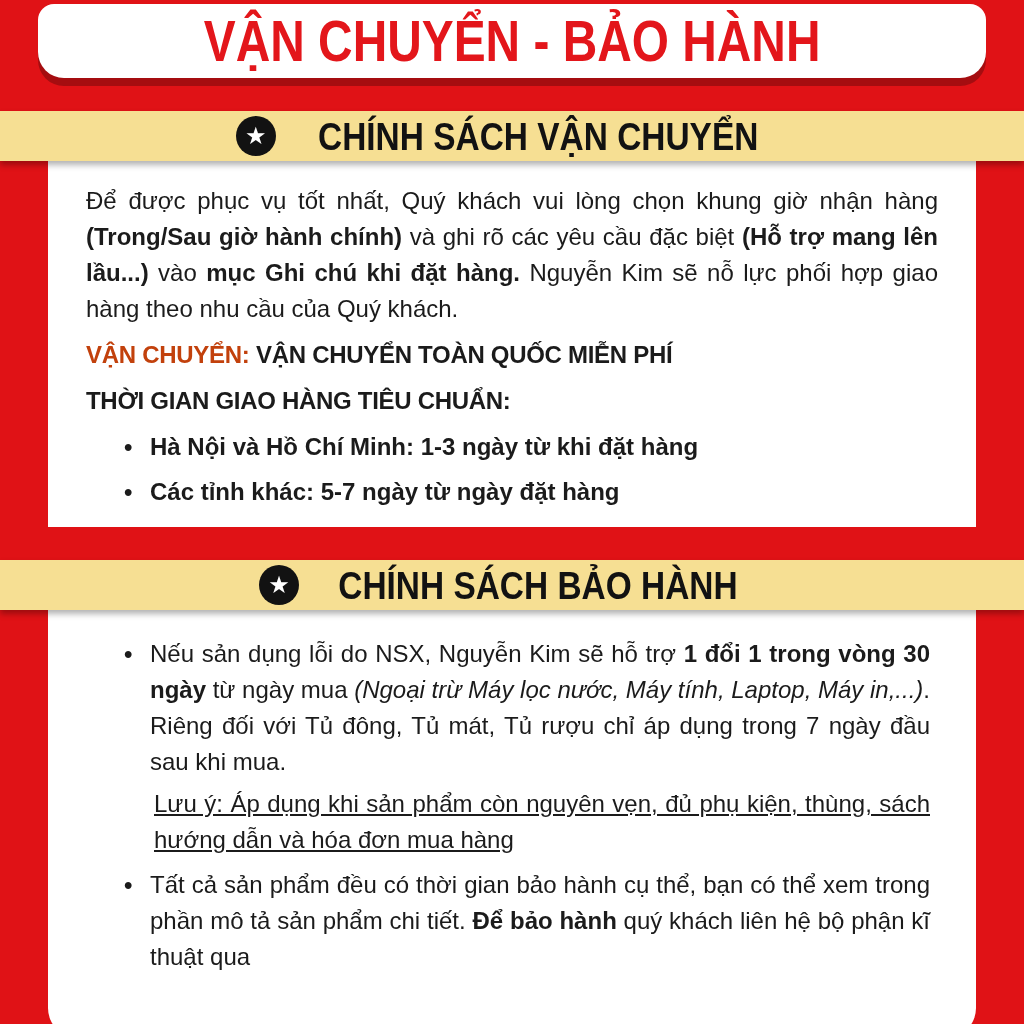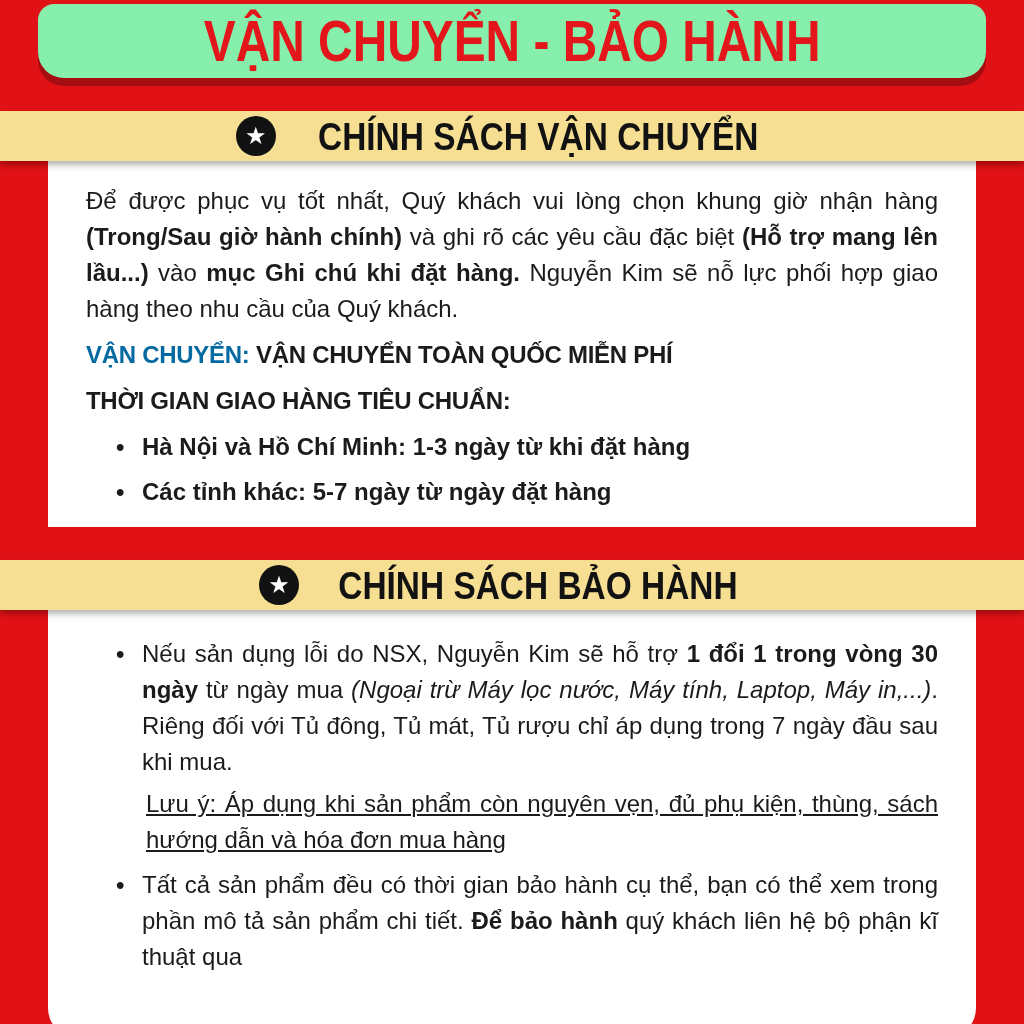--- a/index.html
+++ b/index.html
@@ -5,21 +5,21 @@
   html,body{margin:0;padding:0;}
   body{
     width:1024px;height:1024px;overflow:hidden;
     background:#E01216;
     font-family:"Liberation Sans", sans-serif;
     color:#1b1b1b;
   }
   
   .top-banner{
     margin:4px 38px 0;height:74px;
-    background:#86efac;
+    background:#ffffff;
     border-radius:16px 16px 26px 26px;
     box-shadow:0 8px 0 #A50D10;
     display:flex;align-items:center;justify-content:center;
   }
   .top-title{
     font-size:52px;font-weight:bold;color:#E3161B;
     transform:scaleX(0.92) scaleY(1.1);white-space:nowrap;
   }
   
   .band{
@@ -45,23 +45,23 @@
     font-size:24px;line-height:1.5;
     padding:22px 38px 8px;
     position:relative;z-index:1;
   }
   .card1{min-height:243px;}
   .card2{min-height:400px;border-radius:0 0 30px 30px;padding-bottom:6px;}
   .card p{margin:0 0 10px;}
   .justify{text-align:justify;}
   .b{font-weight:bold;}
   .i{font-style:italic;}
-  .red{color:#0369a1;}
+  .red{color:#c2410c;}
   .cond{letter-spacing:-0.3px;}
-  .card ul{list-style:none;margin:4px 0 0;padding:0 0 0 30px;}
+  .card ul{list-style:none;margin:4px 8px 0;padding:0 0 0 30px;}
   .card li{position:relative;padding-left:26px;margin-bottom:9px;text-align:justify;}
   .card li::before{content:"\2022";position:absolute;left:0;top:0;font-weight:bold;}
   .card1 li{font-weight:bold;}
   .note-u{
     display:block;margin:6px 0 2px;padding-left:4px;
     text-decoration:underline;
   }
 </style>
 </head>
 <body>

